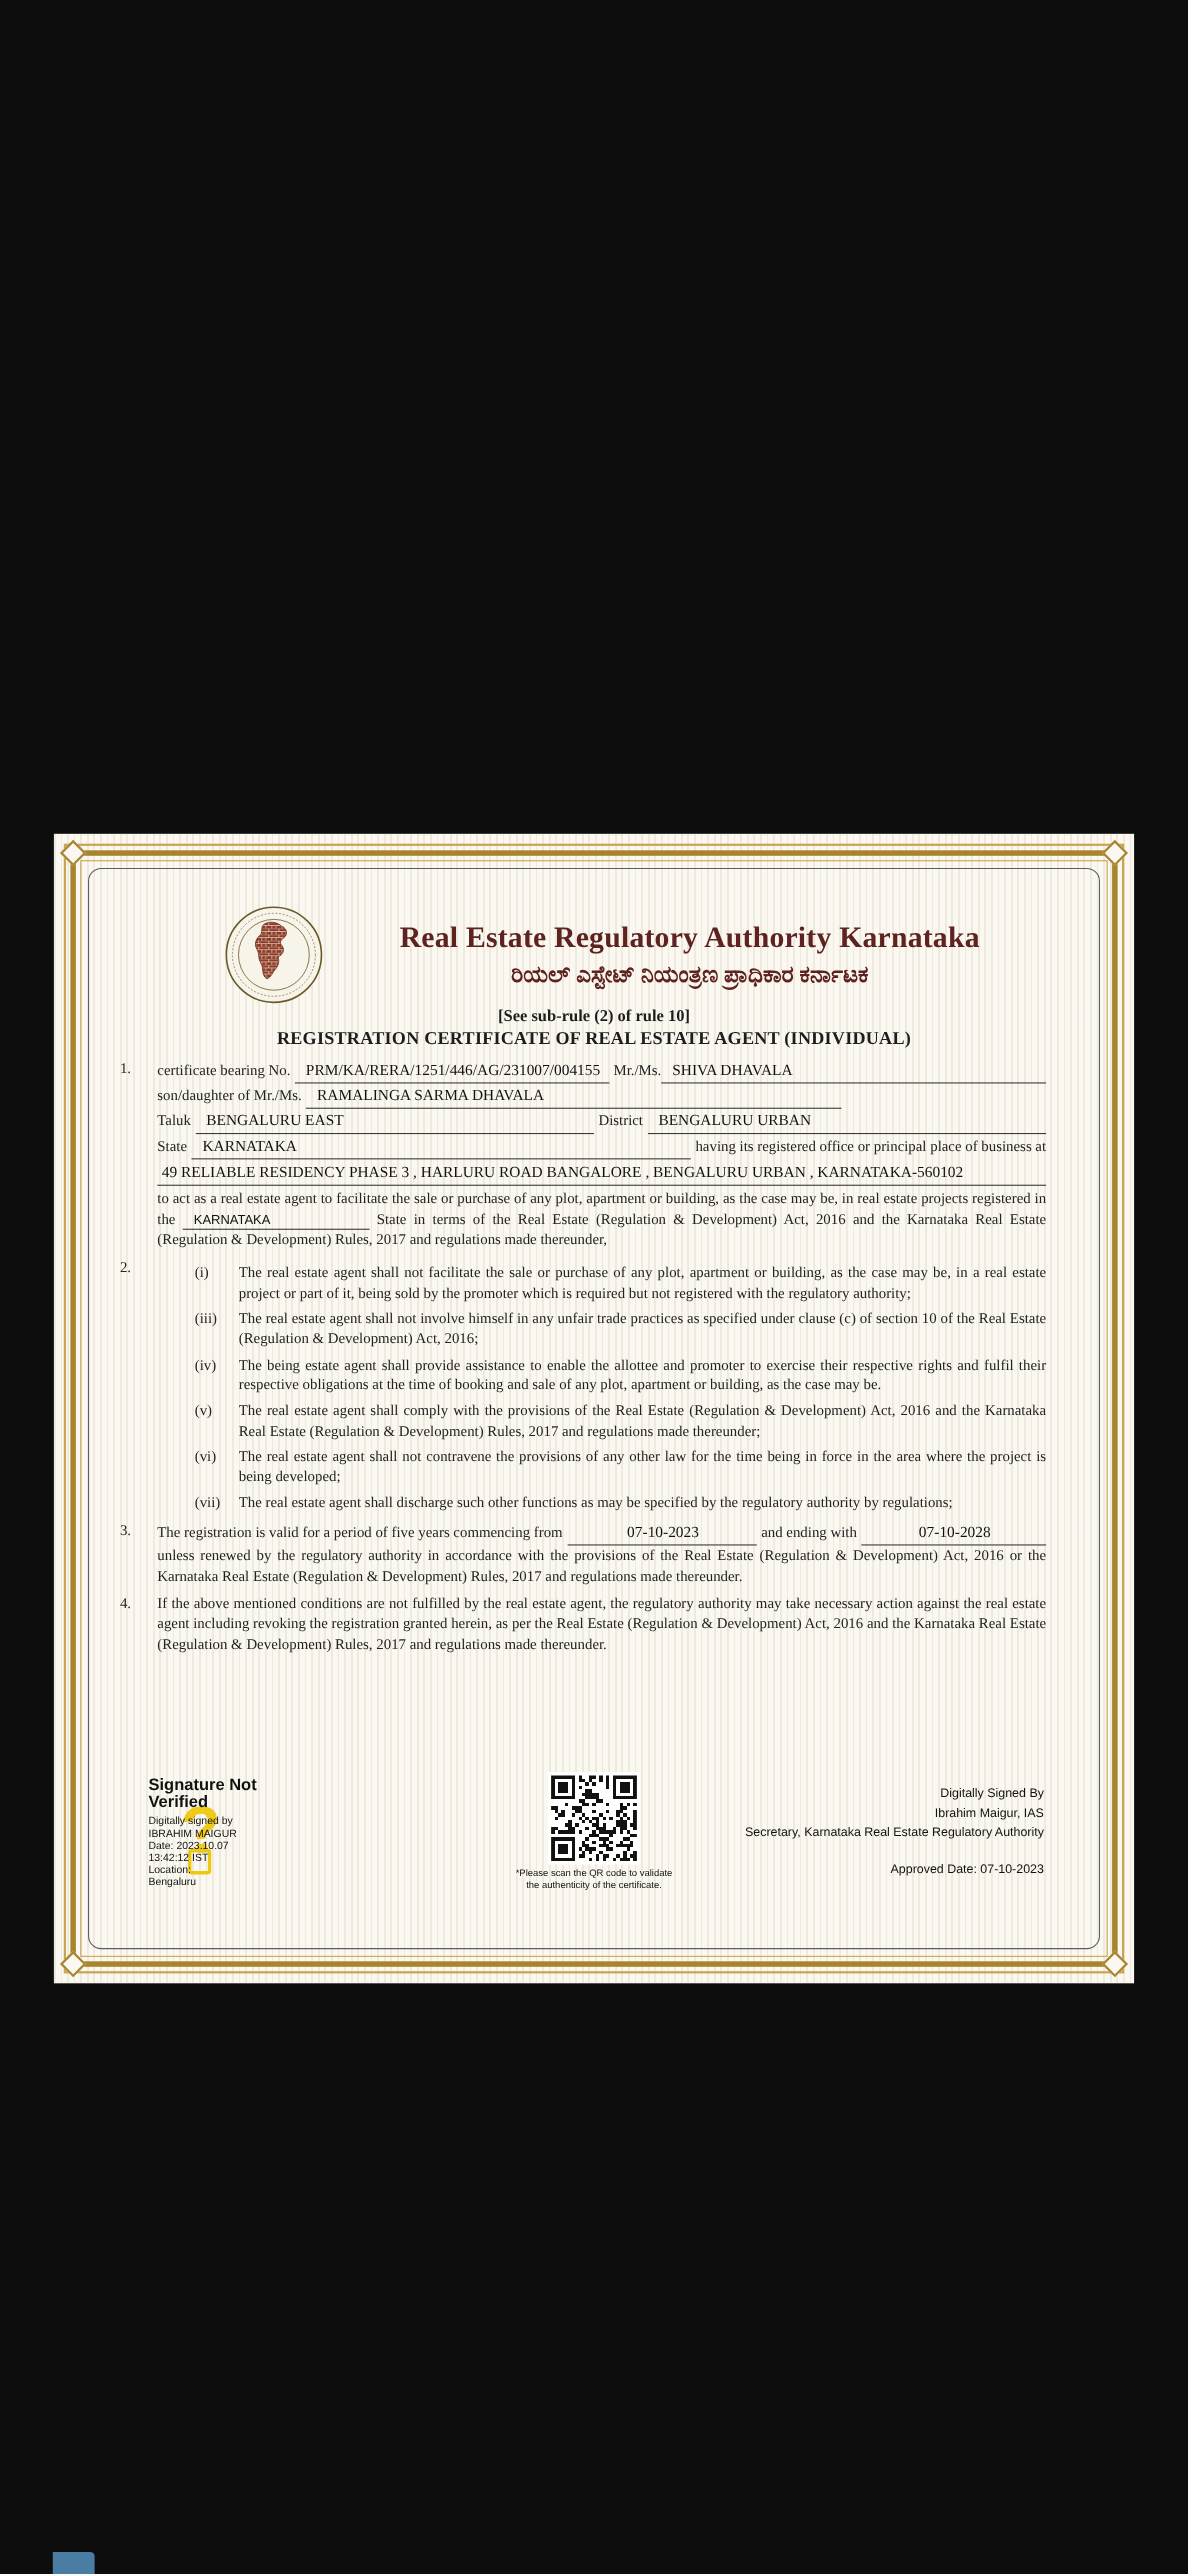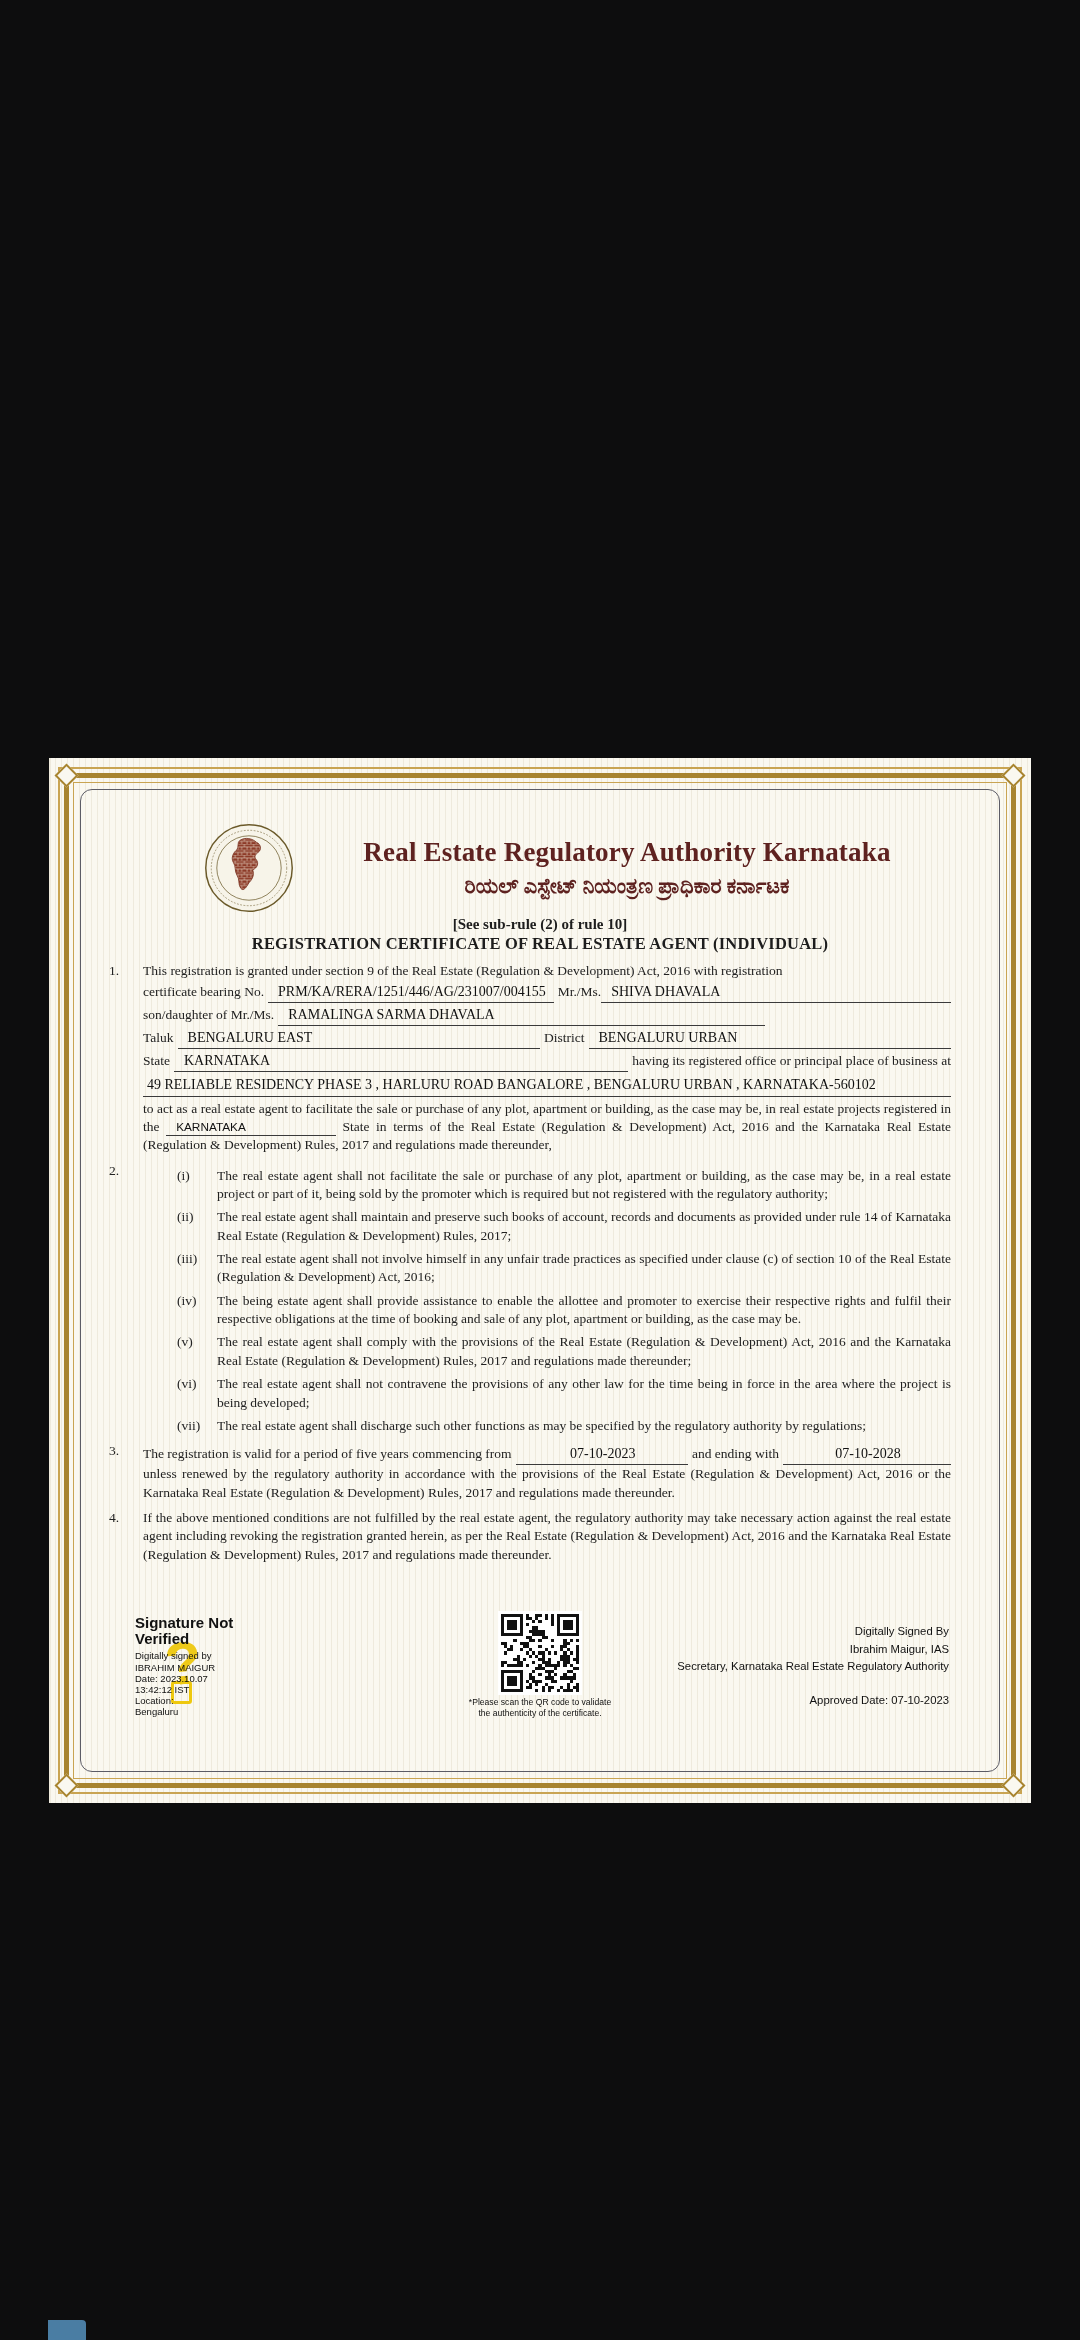--- a/index.html
+++ b/index.html
@@ -131,21 +131,20 @@
     <div class="form-head">
       <div class="form-sub">[See sub-rule (2) of rule 10]</div>
       <div class="cert-title">REGISTRATION CERTIFICATE OF REAL ESTATE AGENT (INDIVIDUAL)</div>
     </div>
 
     <div class="clauses">
 
       <div class="clause">
         <span class="cnum">1.</span>
         <div class="cbody">
-          <div class="para">This registration is granted under section 9 of the Real Estate (Regulation &amp; Development) Act, 2016 with registration</div>
           <div class="fill-line">
             <span class="lbl">certificate bearing No.</span>
             <span class="val">PRM/KA/RERA/1251/446/AG/231007/004155</span>
             <span class="lbl after">Mr./Ms.</span>
             <span class="val grow">SHIVA DHAVALA</span>
           </div>
           <div class="fill-line">
             <span class="lbl">son/daughter of Mr./Ms.</span>
             <span class="val w58">RAMALINGA SARMA DHAVALA</span>
           </div>
@@ -168,24 +167,20 @@
           </div>
         </div>
       </div>
 
       <div class="clause">
         <span class="cnum">2.</span>
         <div class="cbody">
           <div class="cond">
             <span class="clabel">(i)</span>
             <span class="ctext">The real estate agent shall not facilitate the sale or purchase of any plot, apartment or building, as the case may be, in a real estate project or part of it, being sold by the promoter which is required but not registered with the regulatory authority;</span>
-          </div>
-          <div class="cond">
-            <span class="clabel">(ii)</span>
-            <span class="ctext">The real estate agent shall maintain and preserve such books of account, records and documents as provided under rule 14 of Karnataka Real Estate (Regulation &amp; Development) Rules, 2017;</span>
           </div>
           <div class="cond">
             <span class="clabel">(iii)</span>
             <span class="ctext">The real estate agent shall not involve himself in any unfair trade practices as specified under clause (c) of section 10 of the Real Estate (Regulation &amp; Development) Act, 2016;</span>
           </div>
           <div class="cond">
             <span class="clabel">(iv)</span>
             <span class="ctext">The being estate agent shall provide assistance to enable the allottee and promoter to exercise their respective rights and fulfil their respective obligations at the time of booking and sale of any plot, apartment or building, as the case may be.</span>
           </div>
           <div class="cond">

